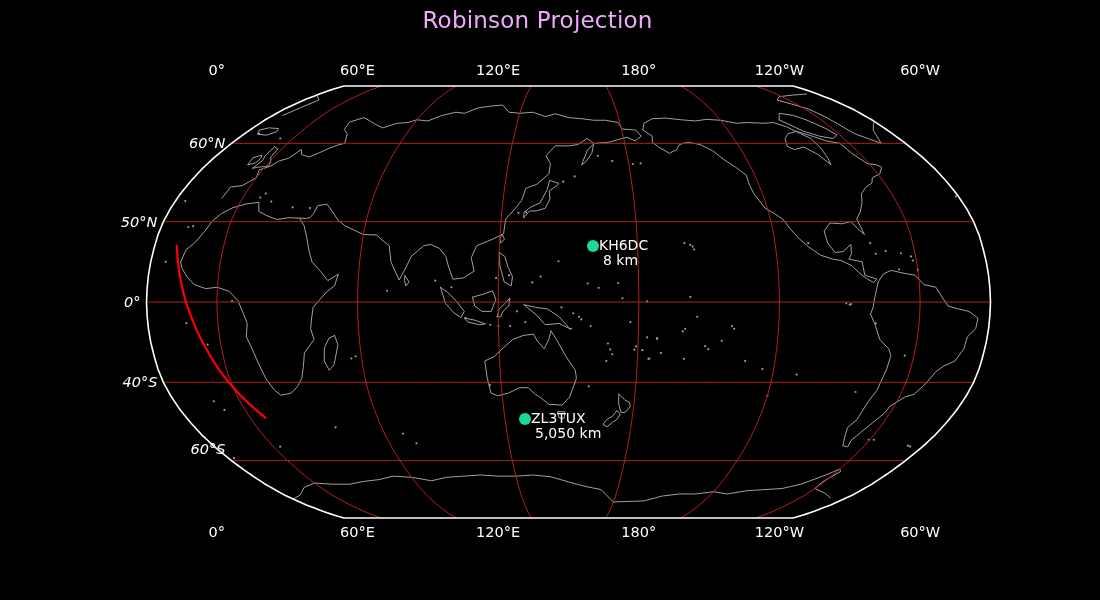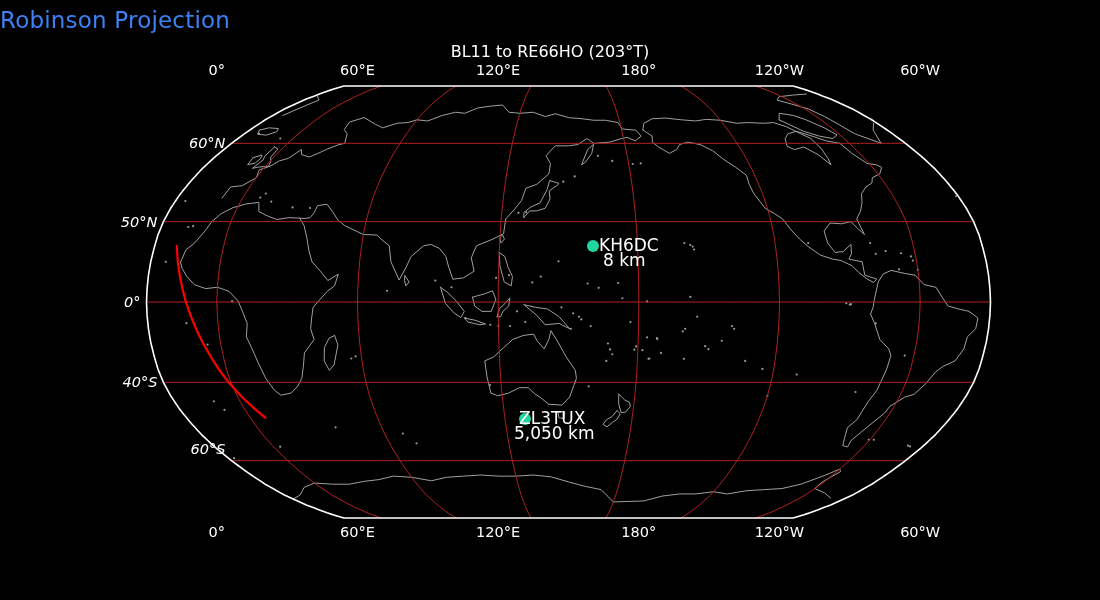--- a/index.html
+++ b/index.html
@@ -18,23 +18,23 @@
     position: relative;
     width: 1100px;
     height: 600px;
     background: #000000;
   }
   .title {
     position: absolute;
     left: 0;
     top: 7px;
     width: 1075px;
-    text-align: left;
+    text-align: center;
     font-size: 23px;
-    color: #3b82f6;
+    color: #f0abfc;
     letter-spacing: 0.2px;
   }
   .subtitle {
     position: absolute;
     left: 0;
     top: 42px;
     width: 1100px;
     text-align: center;
     font-size: 16px;
     color: #ffffff;
@@ -58,35 +58,34 @@
     position: absolute;
     font-size: 14.5px;
     color: #ffffff;
     white-space: nowrap;
   }
   .lon-top { transform: translate(-50%, 0); }
   .lon-bot { transform: translate(-50%, 0); }
   .lat-lab { transform: translate(-100%, -50%); font-style: italic; }
   .stn-label {
     position: absolute;
-    font-size: 17px;
+    font-size: 14px;
     line-height: 15px;
     color: #ffffff;
     white-space: nowrap;
   }
   .stn-call { display: block; }
   .stn-dist { display: block; margin-left: 4px; }
 </style>
 </head>
 <body>
 
 <div id="root">
 
   <div class="title">Robinson Projection</div>
-  <div class="subtitle">BL11 to RE66HO (203°T)</div>
 
   <div id="mapwrap">
     <svg class="mapsvg" viewBox="0 0 1100 600" preserveAspectRatio="none">
       <g id="coastlines" fill="none" stroke="#a0a0a0" stroke-width="1" stroke-linejoin="round" stroke-linecap="round">
           <path d="M180.58 262.36 L185.95 249.77 L194.56 243.08 L204.98 231.02 L211.77 221.65 L221.19 213.61 L232.86 207.72 L245.94 203.98 L258.85 202.38 L258.83 211.47 L267.07 215.76 L276.76 219.51 L288.69 217.63 L299.69 218.17 L304.10 225.67 L306.82 237.72 L309.03 251.11 L312.03 261.82 L320.37 271.20 L327.82 280.57 L338.27 274.14 L334.53 285.93 L327.29 291.29 L320.06 299.32 L313.10 307.36 L311.61 318.07 L310.63 328.78 L314.07 339.50 L304.42 352.89 L303.39 366.28 L301.84 378.33 L297.64 386.37 L291.22 393.07 L280.98 395.21 L274.62 390.39 L265.69 378.33 L257.94 362.26 L251.53 347.53 L246.34 336.82 L247.21 323.43 L242.99 312.71 L237.98 300.66 L228.94 291.29 L217.44 287.27 L205.62 288.61 L194.27 284.59 L186.82 276.56 L182.16 268.52 L180.58 262.36"></path>
           <path d="M221.98 198.11 L230.64 186.96 L242.18 185.64 L256.32 177.75 L259.23 169.91 L270.65 166.04 L279.18 160.91 L288.33 158.35 L301.37 149.56 L301.48 154.54 L309.08 157.07 L318.17 153.30 L327.86 148.81 L339.04 144.57 L344.76 143.33 L347.18 133.70 L344.26 129.46 L349.54 122.10 L363.90 117.64 L368.02 119.80 L375.49 124.40 L382.77 127.85 L397.14 123.25 L407.96 122.56 L416.88 119.80 L427.87 120.95 L442.06 115.48 L455.79 112.23 L464.77 113.31 L477.67 107.99 L491.41 106.01 L502.73 105.03 L508.92 112.23 L519.87 113.31 L533.08 112.23 L545.36 116.56 L555.50 113.74 L568.50 117.64 L581.89 118.72 L593.83 120.26 L605.65 120.26 L618.03 122.56 L622.23 129.00 L635.81 130.15 L641.20 136.11 L635.25 140.92 L626.95 137.31 L621.74 138.51 L609.49 142.12 L594.71 143.33 L587.65 149.56 L581.58 164.76 L585.47 162.19 L591.79 153.30 L593.78 143.33 L586.86 138.51 L577.90 144.57 L568.50 145.82 L555.27 145.82 L545.99 155.79 L550.46 163.47 L548.92 173.83 L536.80 184.31 L525.88 188.29 L521.62 200.25 L515.46 208.26 L505.71 218.97 L503.57 233.70 L493.01 239.06 L476.56 245.75 L471.25 257.81 L474.14 271.20 L463.42 277.89 L452.87 279.23 L448.71 267.18 L445.87 256.47 L439.55 248.43 L430.73 244.41 L423.70 245.75 L411.17 256.47 L406.14 267.18 L399.11 280.04 L390.94 261.82 L389.22 245.75 L380.92 239.06 L376.88 235.04 L363.31 234.50 L356.07 231.02 L344.78 225.67 L340.06 221.65 L338.93 221.65 L332.94 212.27 L327.02 204.25 L317.68 205.59 L313.59 213.61 L309.95 217.63 L305.19 218.43 L299.69 218.17"></path>
           <path d="M472.43 297.18 L484.17 293.96 L492.40 290.75 L495.84 299.32 L491.21 311.37 L481.84 311.37 L474.76 306.02 L472.43 297.18"></path>
           <path d="M440.48 287.27 L447.88 292.63 L455.98 300.66 L464.27 311.37 L460.86 317.53 L453.75 312.71 L445.43 303.34 L440.48 287.27"></path>
           <path d="M464.39 318.07 L474.96 320.21 L485.56 323.96 L479.74 324.77 L467.99 322.09 L464.39 318.07"></path>
           <path d="M497.12 316.73 L499.39 308.70 L505.21 303.34 L509.91 297.98 L508.74 306.02 L502.92 311.37 L500.63 316.73 L497.12 316.73"></path>
@@ -265,20 +264,20 @@
         <div class="tick-label lat-lab" style="left: 157.38px; top: 221.648px;">50°N</div>
         <div class="tick-label lat-lab" style="left: 140.5px; top: 302px;">0°</div>
         <div class="tick-label lat-lab" style="left: 157.38px; top: 382.352px;">40°S</div>
         <div class="tick-label lat-lab" style="left: 225.491px; top: 449px;">60°S</div>
       </div>
     <div id="stationlabels">
         <div class="stn-label" style="left: 599px; top: 238px;">
           <span class="stn-call">KH6DC</span>
           <span class="stn-dist">8 km</span>
         </div>
-        <div class="stn-label" style="left: 510px; top: 411px; text-align: center;">
+        <div class="stn-label" style="left: 531px; top: 411px;">
           <span class="stn-call">ZL3TUX</span>
           <span class="stn-dist">5,050 km</span>
         </div>
       </div>
   </div>
 
 </div>
 
 </body></html>

